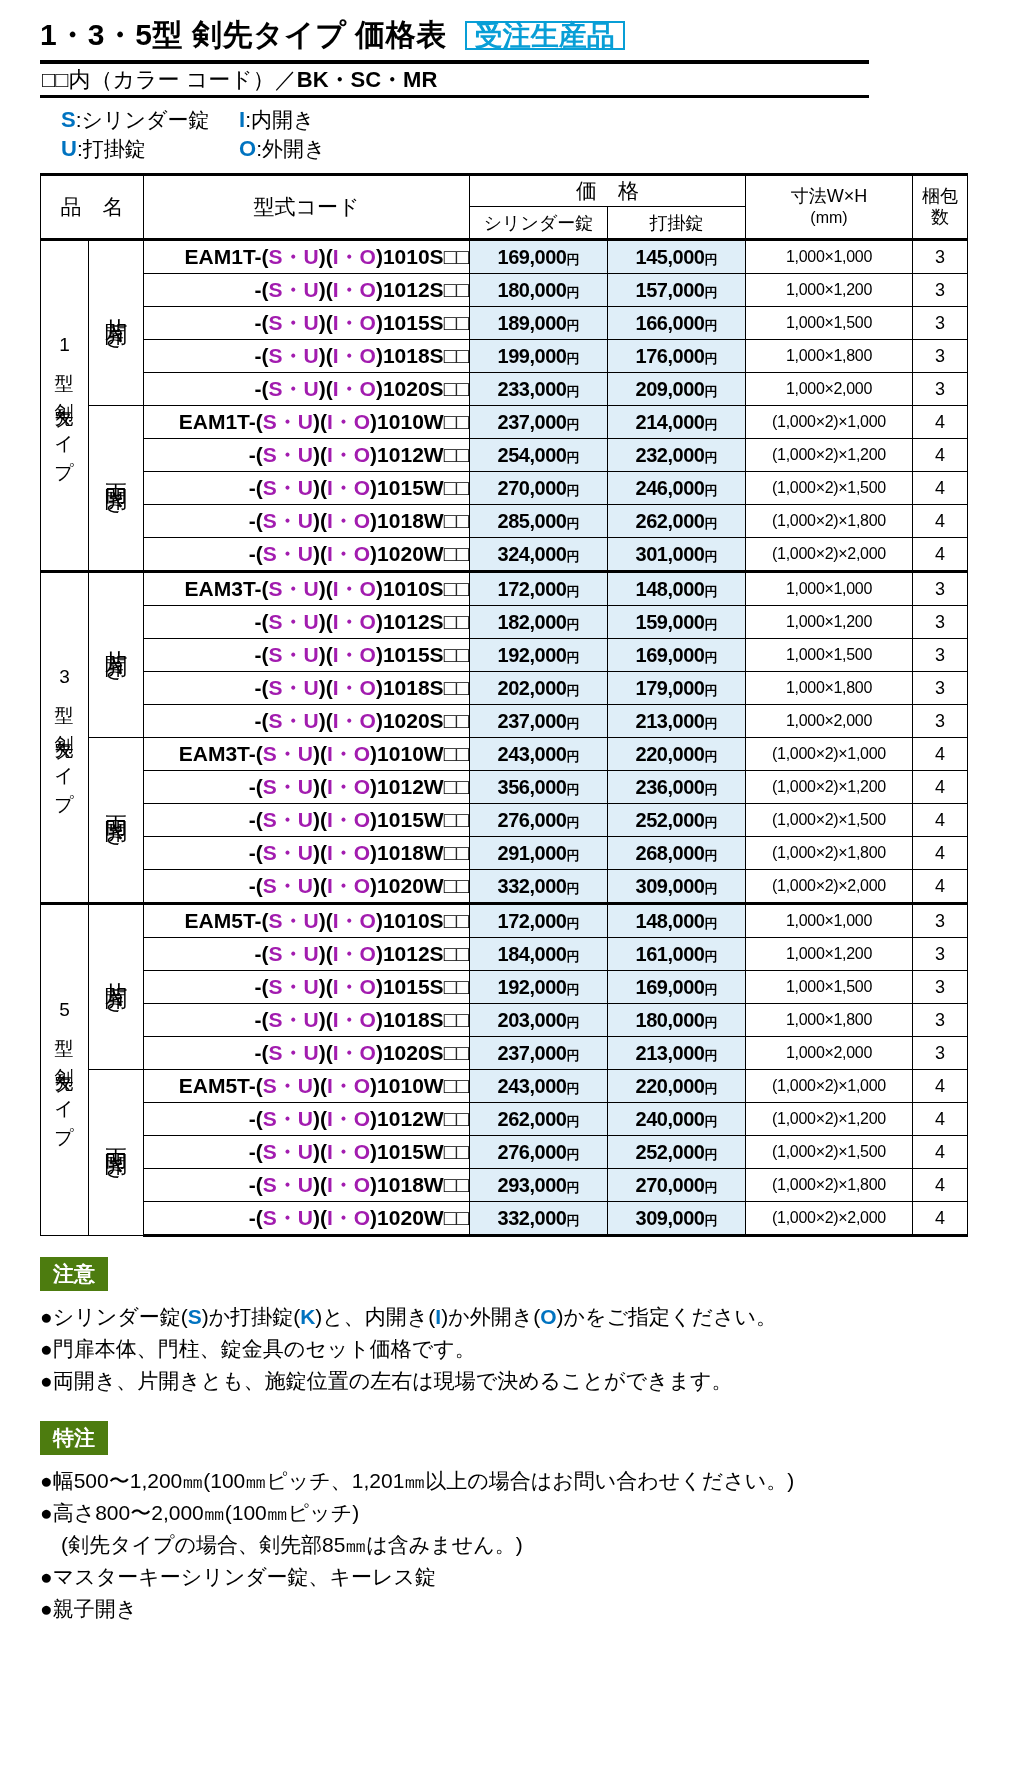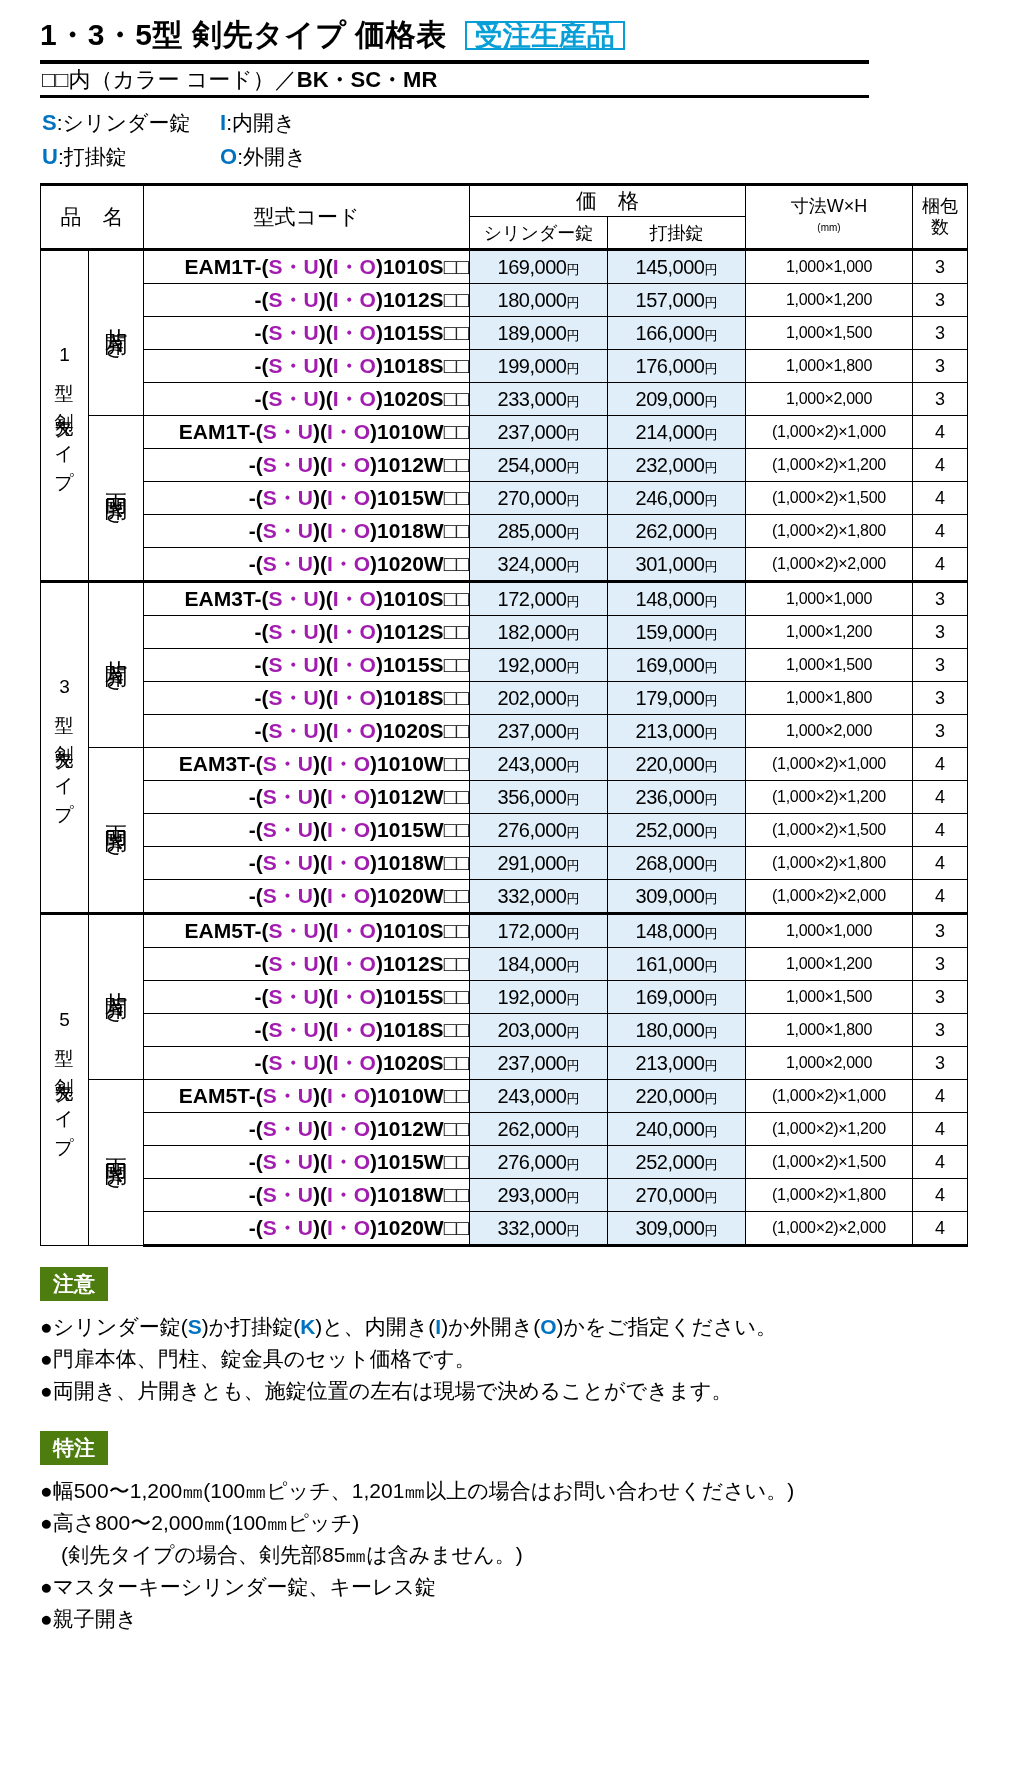--- a/index.html
+++ b/index.html
@@ -16,45 +16,45 @@
   .order-badge {
     font-size:28px; font-weight:bold; color:#089ED6; border:2px solid #089ED6;
     line-height:25px; padding:0 8px; white-space:nowrap;
   }
   .rule4 { border-top:4px solid #000; margin-top:2px; }
   .rule3 { border-top:3px solid #000; }
   .subtitle { font-size:22px; line-height:31px; padding-left:2px; white-space:nowrap; }
   .subtitle .bold { font-weight:bold; }
 
   .legend { display:grid; grid-template-columns:178px auto; row-gap:1px; margin:8px 0 10px 2px; width:420px; }
-  .legend-item { font-size:21px; line-height:33px; white-space:nowrap; }
+  .legend-item { font-size:21px; line-height:28px; white-space:nowrap;margin-left:19px; }
   .legend-item b { color:#0073C0; font-weight:bold; font-size:22px; }
 
   
   table.price-table { border-collapse:collapse; table-layout:fixed; width:927px; margin-top:8px; }
   .price-table th, .price-table td { border:1px solid #000; padding:0; }
   .price-table thead tr:first-child th { border-top:3px solid #000; }
   .price-table thead th { font-weight:normal; }
   .th-main { font-size:21px; }
   .th-price { font-size:21px; height:30px; }
   .th-sub { font-size:18px; height:31px; }
   .th-two { font-size:18px; line-height:21px; }
-  .th-two .small { font-size:10px; }
+  .th-two .small { font-size:16px; }
   tbody tr td { height:32px; }
   tbody tr.group-start td { border-top:3px solid #000; }
   tbody tr:last-child td { border-bottom:3px solid #000; }
 
   .group-cell, .dir-cell { text-align:center; vertical-align:middle; background:#fff; }
   .vtext { writing-mode:vertical-rl; text-orientation:upright; display:inline-block; line-height:1; }
   .group-cell .vtext { font-size:19px; letter-spacing:4px; }
   .dir-cell .vtext { font-size:23px; letter-spacing:5px; }
 
   .model-cell { text-align:right; padding-right:7px; font-weight:bold; font-size:21px; white-space:nowrap; }
   .model-cell .blue { color:#a21caf; }
-  .price-cell { background:#DFEEF8; text-align:center; font-weight:normal; }
+  .price-cell { background:#DFEEF8; text-align:center; font-weight:bold; }
   .price-cell .num { font-size:20px; letter-spacing:-0.5px; }
   .price-cell .yen { font-size:13px; }
   .dims-cell { text-align:center; font-size:16px; letter-spacing:-0.3px; }
   .qty-cell { text-align:center; font-size:18px; }
 
   
   .note-badge {
     display:inline-block; background:#4d7c0f; color:#fff; font-size:21px; font-weight:bold;
     padding:3px 13px; margin-top:24px;
   }

